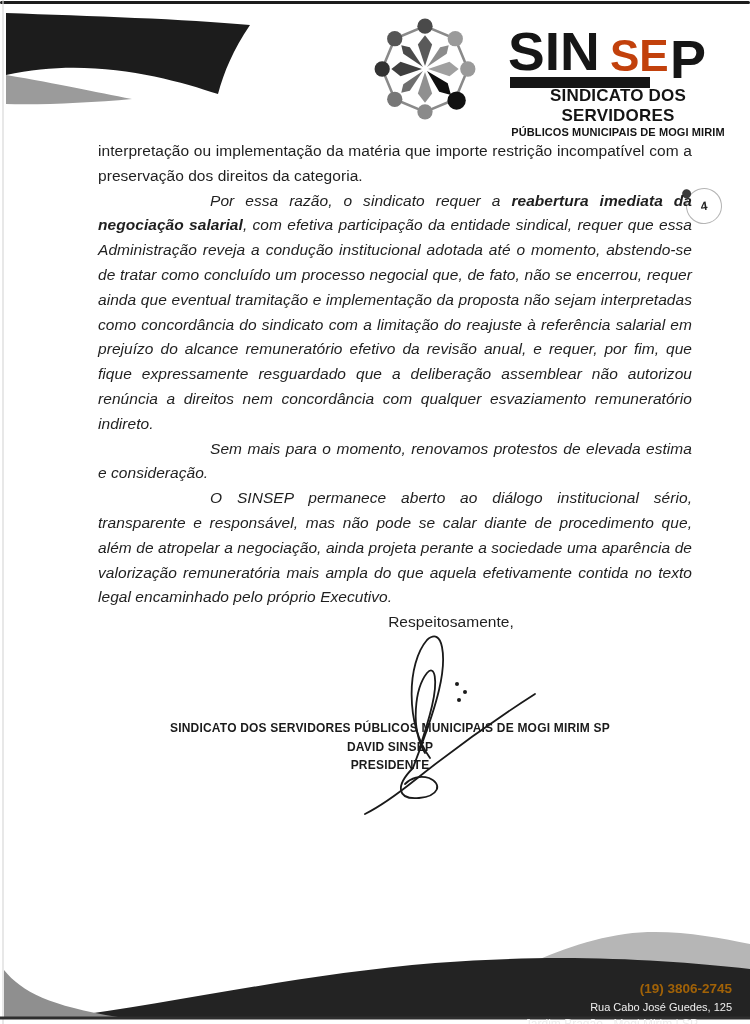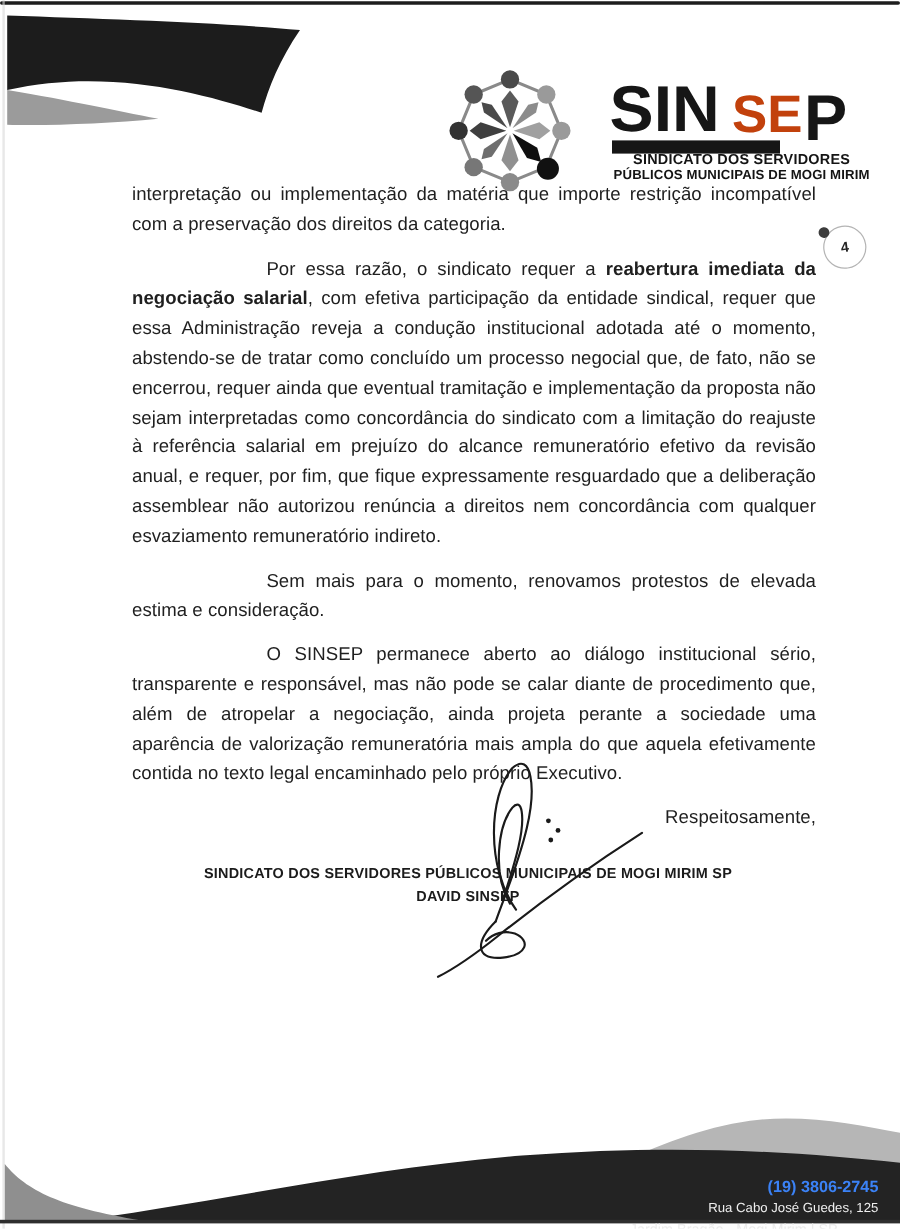--- a/index.html
+++ b/index.html
@@ -3,44 +3,44 @@
 <meta charset="utf-8">
 <style>
   html,body{margin:0;padding:0;}
   body{
     width:750px;height:1024px;position:relative;overflow:hidden;
     background:#ffffff;font-family:"Liberation Sans",sans-serif;color:#1f1f1f;
   }
   .top-scan-line{position:absolute;top:1px;left:0;width:750px;height:3px;background:#1d1d1d;border-radius:2px;}
   .left-scan-line{position:absolute;top:0;left:2px;width:2px;height:1024px;background:#d9d9d9;opacity:.6;}
   .corner-swoosh{position:absolute;top:4px;left:0;}
-  .header{position:absolute;top:16px;left:372px;width:360px;height:110px;margin-top:40px;}
+  .header{position:absolute;top:16px;left:372px;width:360px;height:110px;}
   .emblem{position:absolute;left:0;top:0;}
   .wordmark{position:absolute;left:136px;top:10px;width:215px;height:78px;}
   .wm-sin{position:absolute;left:0;top:-6px;font-size:54px;font-weight:bold;letter-spacing:0px;transform:scaleX(1.02);transform-origin:left;color:#161616;}
   .wm-bar{position:absolute;left:2px;top:51px;width:140px;height:11px;background:#161616;}
   .wm-se{position:absolute;left:102px;top:5px;font-size:44px;font-weight:bold;color:#c2410c;
          text-shadow:-2px -2px 0 #fff,2px -2px 0 #fff,-2px 2px 0 #fff,2px 2px 0 #fff;}
   .wm-p{position:absolute;left:162px;top:2px;font-size:54px;font-weight:bold;color:#161616;}
   .tagline{position:absolute;left:128px;top:70px;width:236px;text-align:center;font-weight:bold;color:#141414;}
-  .tagline .t1{font-size:12px;letter-spacing:.2px;}
+  .tagline .t1{font-size:17px;letter-spacing:.2px;}
   .tagline .t2{font-size:11px;letter-spacing:.1px;}
   .page-badge{position:absolute;top:188px;right:28px;width:34px;height:34px;border:1.5px solid #b4b4b4;border-radius:50%;
               display:flex;align-items:center;justify-content:center;font-size:12px;font-weight:bold;color:#222;transform:rotate(-8deg);}
   .page-badge .dot{position:absolute;left:-3px;top:-2px;width:9px;height:9px;border-radius:50%;background:#3c3c3c;}
   .letter-body{position:absolute;left:98px;top:139px;width:594px;}
-  .letter-body p{margin:12px;text-align:justify;font-size:15.5px;line-height:24.8px;color:#1f1f1f;letter-spacing:.05px;}
-  .letter-body p.indent{text-indent:112px;}
+  .letter-body p{margin:0;text-align:justify;font-size:15.5px;line-height:24.8px;color:#1f1f1f;letter-spacing:.05px;}
+  .letter-body p.indent{text-indent:112px;font-style:italic;}
   .letter-body .b{font-weight:bold;}
-  .letter-body p.closing{text-align:right;text-indent:112px;}
+  .letter-body p.closing{text-align:center;text-indent:112px;}
   .sig-text{position:absolute;left:60px;top:719px;width:660px;text-align:center;font-weight:bold;color:#1b1b1b;z-index:1;}
   .sig-text div{font-size:12px;line-height:18.5px;letter-spacing:.2px;}
   .signature-svg{position:absolute;left:335px;top:628px;z-index:2;}
   .footer-waves{position:absolute;left:0;top:900px;}
-  .footer-text{position:absolute;z-index:3;text-align:right;color:#3b82f6;}
+  .footer-text{position:absolute;z-index:3;text-align:right;color:#a16207;}
   .footer-phone{top:981px;right:18px;font-size:13.5px;font-weight:bold;}
   .footer-addr1{top:1001px;right:18px;font-size:11px;color:#efefef;}
   .footer-addr2{top:1017px;right:52px;font-size:12px;color:#ececec;}
 </style>
 </head>
 <body>
 
 <div class="top-scan-line"></div>
 <div class="left-scan-line"></div>
 
@@ -90,20 +90,21 @@
   <p><span>interpretação ou implementação da matéria que importe restrição incompatível com a preservação dos direitos da categoria.</span></p>
     <p class="indent"><span>Por essa razão, o sindicato requer a </span><span class="b">reabertura imediata da negociação salarial</span><span>, com efetiva participação da entidade sindical, requer que essa Administração reveja a condução institucional adotada até o momento, abstendo-se de tratar como concluído um processo negocial que, de fato, não se encerrou, requer ainda que eventual tramitação e implementação da proposta não sejam interpretadas como concordância do sindicato com a limitação do reajuste à referência salarial em prejuízo do alcance remuneratório efetivo da revisão anual, e requer, por fim, que fique expressamente resguardado que a deliberação assemblear não autorizou renúncia a direitos nem concordância com qualquer esvaziamento remuneratório indireto.</span></p>
     <p class="indent"><span>Sem mais para o momento, renovamos protestos de elevada estima e consideração.</span></p>
     <p class="indent"><span>O SINSEP permanece aberto ao diálogo institucional sério, transparente e responsável, mas não pode se calar diante de procedimento que, além de atropelar a negociação, ainda projeta perante a sociedade uma aparência de valorização remuneratória mais ampla do que aquela efetivamente contida no texto legal encaminhado pelo próprio Executivo.</span></p>
     <p class="closing">Respeitosamente,</p>
 </div>
 
 <div class="sig-text">
   <div>SINDICATO DOS SERVIDORES PÚBLICOS MUNICIPAIS DE MOGI MIRIM SP</div>
   <div>DAVID SINSEP</div>
+  <div>PRESIDENTE</div>
 </div>
 
 <svg class="signature-svg" width="210" height="190" viewBox="0 0 210 190">
   <g fill="none" stroke="#1a1a1a" stroke-width="1.8" stroke-linecap="round">
     <path d="M95,130 C70,95 72,35 92,12 C108,-2 112,28 104,62 C97,92 85,120 78,140"></path>
     <path d="M90,125 C75,100 80,60 92,45 C100,36 103,52 97,78 C93,95 88,110 84,122"></path>
     <path d="M78,140 C60,158 62,172 84,170 C104,168 108,156 94,150 C85,147 76,150 70,156"></path>
     <path d="M200,66 C150,98 105,132 80,152 C60,168 42,180 30,186"></path>
   </g>
   <g fill="#1a1a1a">

